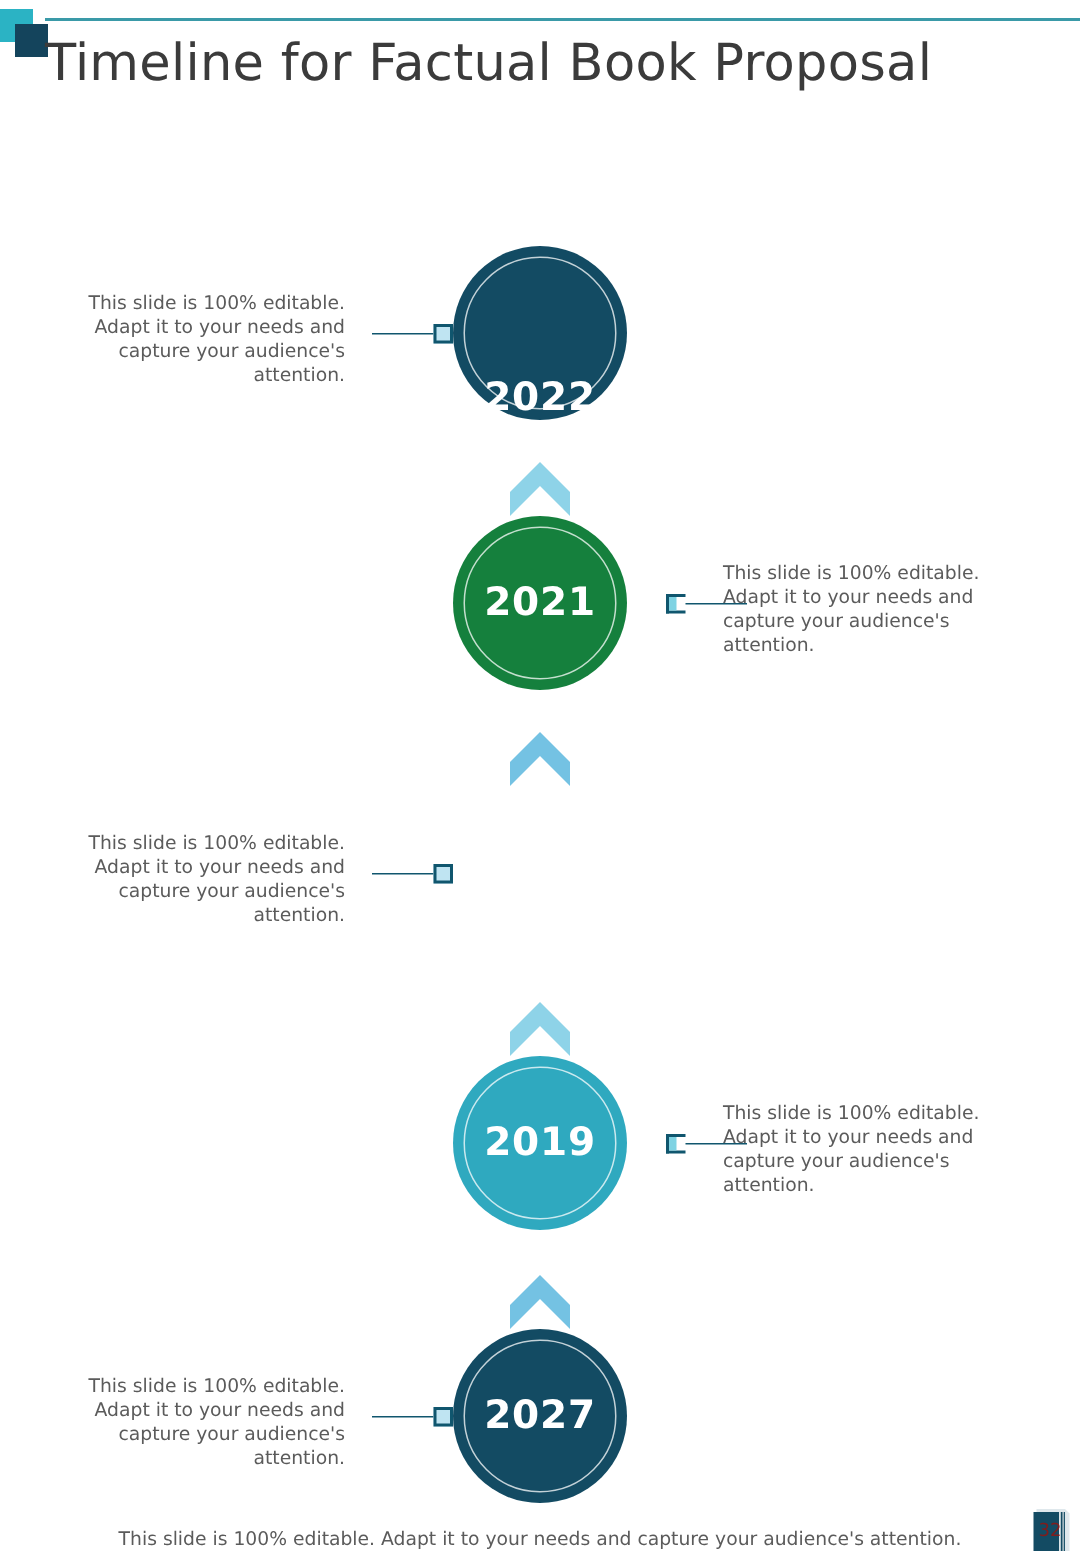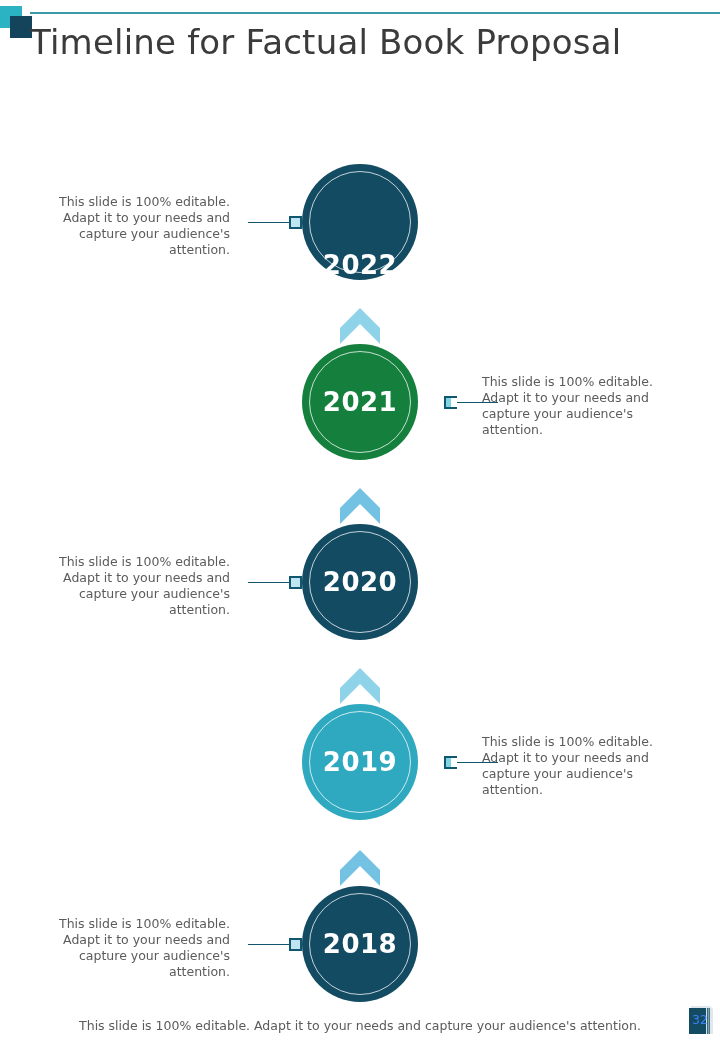--- a/index.html
+++ b/index.html
@@ -211,21 +211,21 @@
   }
   .page-badge .num {
     position: absolute;
     left: 0; top: 0;
     width: 24px;
     height: 30px;
     display: flex;
     align-items: center;
     justify-content: center;
     font-size: 12px;
-    color: #3b82f6;
+    color: #7f1d1d;
     font-family: "DejaVu Sans", sans-serif;
     z-index: 3;
   }
 </style>
 </head>
 <body>
 
 <div class="slide">
 
   <div class="top-rule"></div>
@@ -271,26 +271,20 @@
     <div class="arrow-up">
       <svg width="44" height="48" viewBox="0 0 44 48">
         <path d="M22 2 L42 22 L42 38 L22 18 L2 38 L2 22 Z" fill="#74c2e3"></path>
       </svg>
     </div>
     <div class="txt txt-left">This slide is 100% editable. Adapt it to your needs and capture your audience's attention.</div>
     <div class="conn conn-left">
       <div class="line"></div>
       <div class="sqr"></div>
     </div>
-    <div class="node">
-      <div class="disc" style="background:#134b63;">
-        <span class="year">2020</span>
-      </div>
-      <div class="ring"></div>
-    </div>
   </div>
 
   <div class="row" style="top:704px;">
     <div class="arrow-up">
       <svg width="44" height="48" viewBox="0 0 44 48">
         <path d="M22 2 L42 22 L42 38 L22 18 L2 38 L2 22 Z" fill="#8ed3e8"></path>
       </svg>
     </div>
     <div class="node">
       <div class="disc" style="background:#2fa9bf;">
@@ -311,21 +305,21 @@
         <path d="M22 2 L42 22 L42 38 L22 18 L2 38 L2 22 Z" fill="#74c2e3"></path>
       </svg>
     </div>
     <div class="txt txt-left">This slide is 100% editable. Adapt it to your needs and capture your audience's attention.</div>
     <div class="conn conn-left">
       <div class="line"></div>
       <div class="sqr"></div>
     </div>
     <div class="node">
       <div class="disc" style="background:#134b63;">
-        <span class="year">2018</span>
+        <span class="year">2027</span>
       </div>
       <div class="ring"></div>
     </div>
   </div>
 
   <div class="footer-note">This slide is 100% editable. Adapt it to your needs and capture your audience's attention.</div>
 
   <div class="page-badge">
     <div class="book">
       <svg width="26" height="30" viewBox="0 0 26 30">

